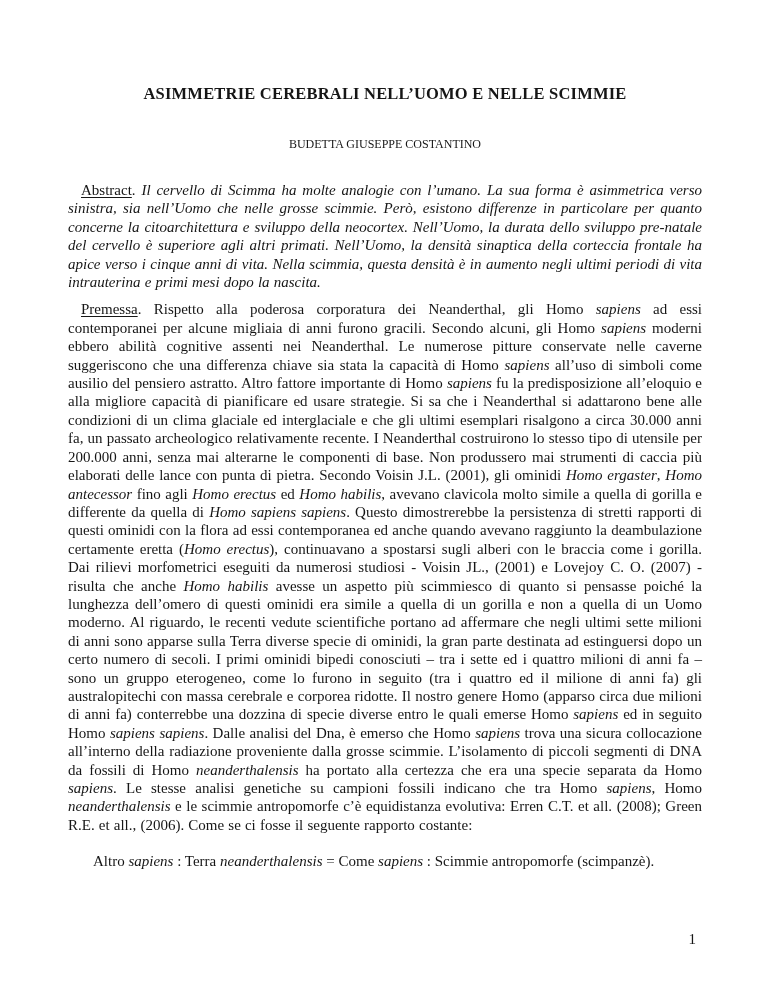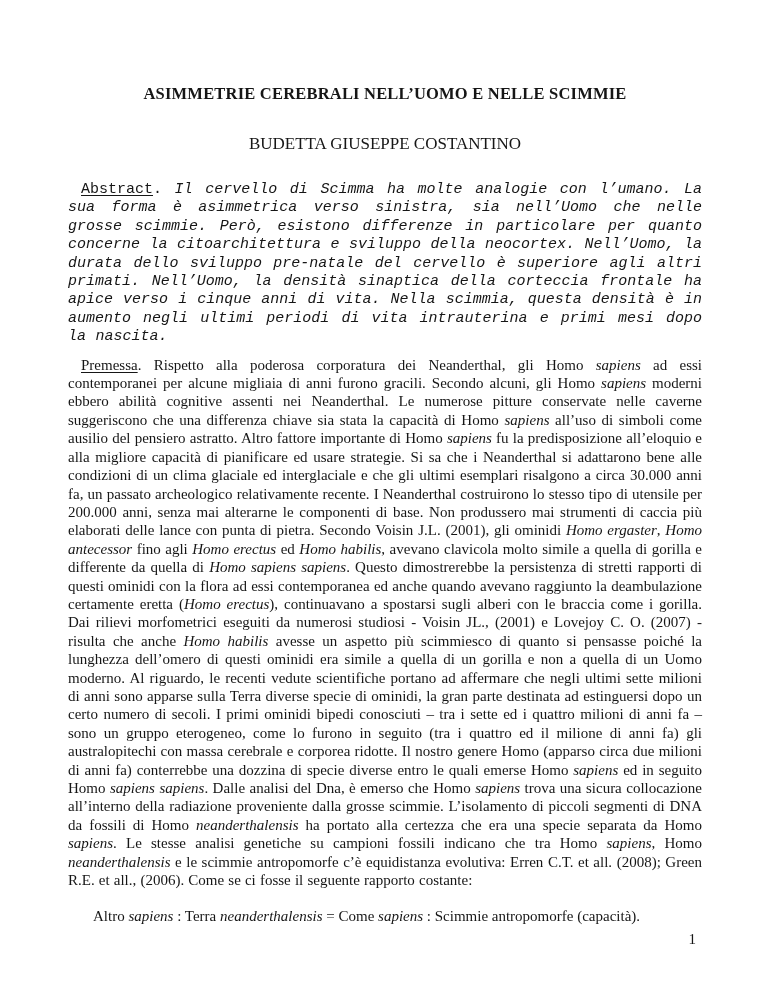--- a/index.html
+++ b/index.html
@@ -21,33 +21,33 @@
   .title {
     margin: 0;
     font-size: 16.5px;
     font-weight: bold;
     text-align: center;
     line-height: 20px;
     letter-spacing: 0.2px;
   }
   .author {
     margin-top: 31px;
-    font-size: 17px;
+    font-size: 12px;
     text-align: center;
     line-height: 18px;
   }
   .para {
     margin: 0;
     font-size: 15px;
     line-height: 18.4px;
     text-align: justify;
     text-indent: 13px;
     word-spacing: 0.4px;
   }
-  .abstract { margin-top: 28px; font-family: Liberation Mono, monospace; }
+  .abstract { margin-top: 28px; }
   .premessa { margin-top: 9px; font-family: Liberation Serif, serif; }
   .formula {
     margin: 18px 0 0 0;
     font-size: 15px;
     line-height: 18.4px;
     text-align: left;
     text-indent: 25px;
   }
   .page-number {
     position: absolute;
@@ -60,15 +60,15 @@
   span.u { text-decoration: underline; text-underline-offset: 2px; }
 </style>
 </head>
 <body>
 
 <div class="page">
   <h1 class="title">ASIMMETRIE CEREBRALI NELL’UOMO E NELLE SCIMMIE</h1>
   <div class="author">BUDETTA GIUSEPPE COSTANTINO</div>
   <p class="para abstract"><span class="u">Abstract</span><span>. </span><span class="i">Il cervello di Scimma ha molte analogie con l’umano. La sua forma è asimmetrica verso sinistra, sia nell’Uomo che nelle grosse scimmie. Però, esistono differenze in particolare per quanto concerne la citoarchitettura e sviluppo della neocortex. Nell’Uomo, la durata dello sviluppo pre-natale del cervello è superiore agli altri primati. Nell’Uomo, la densità sinaptica della corteccia frontale ha apice verso i cinque anni di vita. Nella scimmia, questa densità è in aumento negli ultimi periodi di vita intrauterina e primi mesi dopo la nascita.</span></p>
   <p class="para premessa"><span class="u">Premessa</span><span>. Rispetto alla poderosa corporatura dei Neanderthal, gli Homo </span><span class="i">sapiens</span><span> ad essi contemporanei per alcune migliaia di anni furono gracili. Secondo alcuni, gli Homo </span><span class="i">sapiens</span><span> moderni ebbero abilità cognitive assenti nei Neanderthal. Le numerose pitture conservate nelle caverne suggeriscono che una differenza chiave sia stata la capacità di Homo </span><span class="i">sapiens</span><span> all’uso di simboli come ausilio del pensiero astratto. Altro fattore importante di Homo </span><span class="i">sapiens</span><span> fu la predisposizione all’eloquio e alla migliore capacità di pianificare ed usare strategie. Si sa che i Neanderthal si adattarono bene alle condizioni di un clima glaciale ed interglaciale e che gli ultimi esemplari risalgono a circa 30.000 anni fa, un passato archeologico relativamente recente. I Neanderthal costruirono lo stesso tipo di utensile per 200.000 anni, senza mai alterarne le componenti di base. Non produssero mai strumenti di caccia più elaborati delle lance con punta di pietra. Secondo Voisin J.L. (2001), gli ominidi </span><span class="i">Homo ergaster</span><span>, </span><span class="i">Homo antecessor</span><span> fino agli </span><span class="i">Homo erectus</span><span> ed </span><span class="i">Homo habilis</span><span>, avevano clavicola molto simile a quella di gorilla e differente da quella di </span><span class="i">Homo sapiens sapiens</span><span>. Questo dimostrerebbe la persistenza di stretti rapporti di questi ominidi con la flora ad essi contemporanea ed anche quando avevano raggiunto la deambulazione certamente eretta (</span><span class="i">Homo erectus</span><span>), continuavano a spostarsi sugli alberi con le braccia come i gorilla. Dai rilievi morfometrici eseguiti da numerosi studiosi - Voisin JL., (2001) e Lovejoy C. O. (2007) - risulta che anche </span><span class="i">Homo habilis</span><span> avesse un aspetto più scimmiesco di quanto si pensasse poiché la lunghezza dell’omero di questi ominidi era simile a quella di un gorilla e non a quella di un Uomo moderno. Al riguardo, le recenti vedute scientifiche portano ad affermare che negli ultimi sette milioni di anni sono apparse sulla Terra diverse specie di ominidi, la gran parte destinata ad estinguersi dopo un certo numero di secoli. I primi ominidi bipedi conosciuti – tra i sette ed i quattro milioni di anni fa – sono un gruppo eterogeneo, come lo furono in seguito (tra i quattro ed il milione di anni fa)  gli australopitechi con massa cerebrale e corporea ridotte. Il nostro genere Homo (apparso circa due milioni di anni fa) conterrebbe una dozzina di specie diverse entro le quali emerse Homo </span><span class="i">sapiens</span><span> ed in seguito Homo </span><span class="i">sapiens sapiens</span><span>. Dalle analisi del Dna, è emerso che Homo </span><span class="i">sapiens</span><span> trova una sicura collocazione all’interno della radiazione proveniente dalla grosse scimmie. L’isolamento di piccoli segmenti di DNA da fossili di Homo </span><span class="i">neanderthalensis</span><span> ha portato alla certezza che era una specie separata da Homo </span><span class="i">sapiens</span><span>. Le stesse analisi genetiche su campioni fossili indicano che tra Homo </span><span class="i">sapiens</span><span>, Homo </span><span class="i">neanderthalensis</span><span> e le scimmie antropomorfe c’è equidistanza evolutiva: Erren C.T. et all. (2008); Green R.E. et all., (2006). Come se ci fosse il seguente rapporto costante:</span></p>
-  <p class="formula"><span>Altro </span><span class="i">sapiens</span><span> : Terra </span><span class="i">neanderthalensis</span><span>  =  Come </span><span class="i">sapiens</span><span> : Scimmie antropomorfe (capacità).</span></p>
+  <p class="formula"><span>Altro </span><span class="i">sapiens</span><span> : Terra </span><span class="i">neanderthalensis</span><span>  =  Come </span><span class="i">sapiens</span><span> : Scimmie antropomorfe (scimpanzè).</span></p>
   <div class="page-number">1</div>
 </div>
 
 </body></html>

